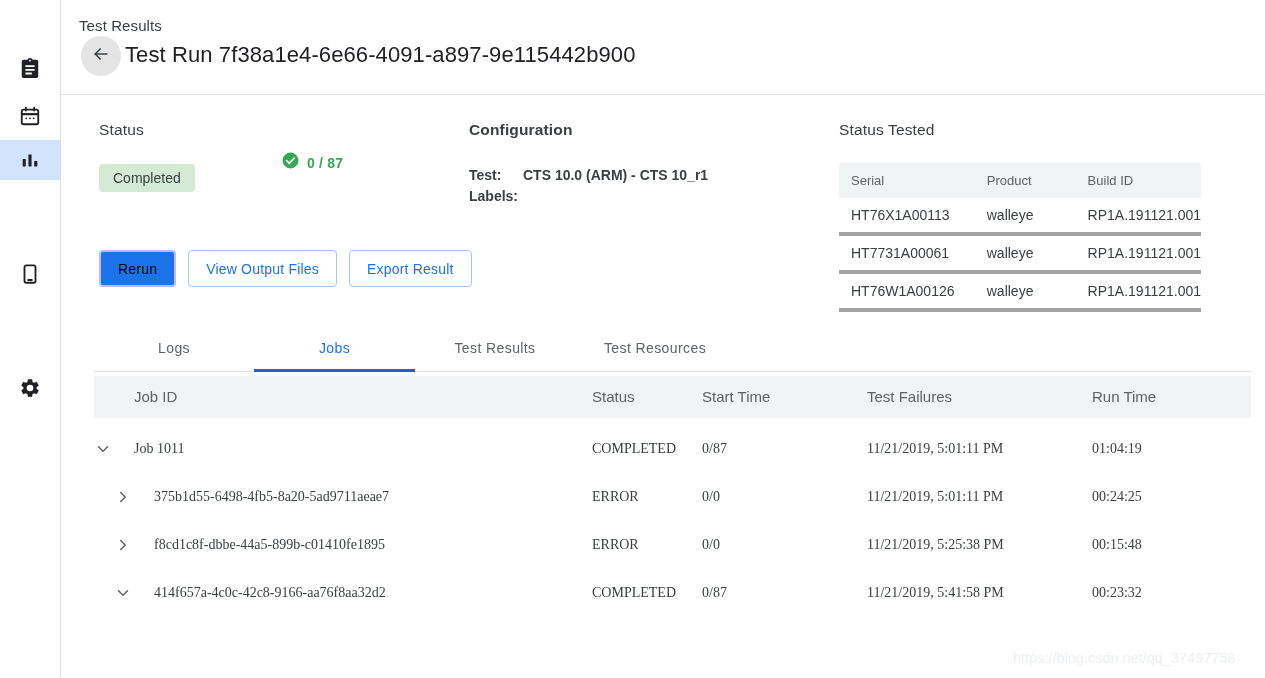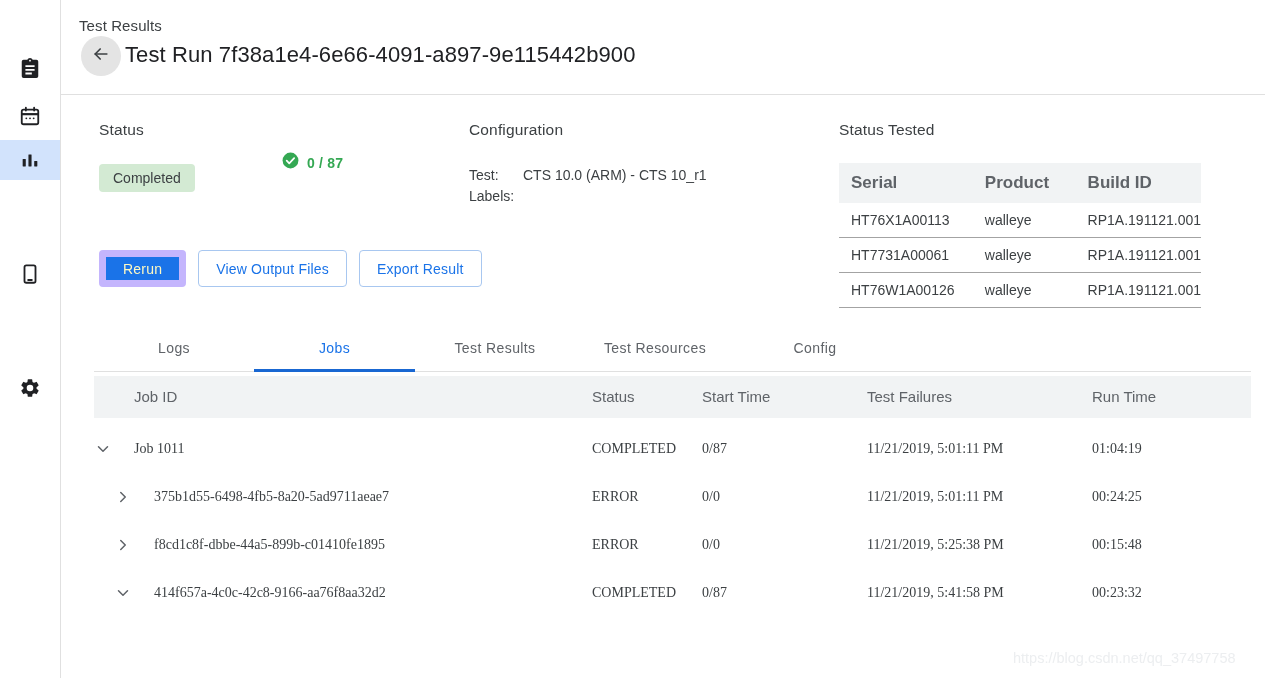--- a/index.html
+++ b/index.html
@@ -77,45 +77,45 @@
     position: absolute; left: 52px; top: 155px;
     display: flex; gap: 12px; align-items: center;
   }
   .btn {
     font-family: "Liberation Sans", sans-serif;
     font-size: 14px; letter-spacing: .2px;
     height: 37px; padding: 0 17px;
     border-radius: 4px; cursor: pointer;
     display: flex; align-items: center; justify-content: center;
   }
-  .btn-filled { background: #1a73e8; color: #fef9c3; border: 7px solid #c4b5fd; }
+  .btn-filled { background: #1a73e8; color: #000000; border: 2px solid #c4b5fd; }
   .btn-outline { background: #fff; color: #1a73e8; border: 1px solid #a8c7f0; }
 
   
-  #config-block { position: absolute; left: 422px; top: 26px; width: 400px; }
+  #config-block { position: absolute; left: 422px; top: 26px; width: 400px; font-weight: bold; }
   #config-rows { margin-top: 26px; font-size: 14px; color: #3c4043; line-height: 21px; }
   .cfg-row { display: flex; }
   .cfg-key { width: 54px; color: #3c4043; }
   .cfg-val { color: #3c4043; }
 
   
   #devices-block { position: absolute; left: 792px; top: 26px; width: 362px; }
   #devices-table {
     margin-top: 24px;
     width: 362px; border-collapse: collapse;
     font-size: 13.5px;
   }
   #devices-table thead th {
     background: #f1f3f4; color: #5f6368;
-    font-weight: bold; text-align: left;
-    padding: 10px 0 10px 12px; font-size: 17px;
+    font-weight: normal; text-align: left;
+    padding: 10px 0 10px 12px; font-size: 13px;
   }
   #devices-table tbody td {
     padding: 9px 0 9px 12px;
-    border-bottom: 1px solid #a3a3a3;
+    border-bottom: 4px solid #a3a3a3;
     color: #3c4043; font-size: 14px;
   }
   #devices-table .col-serial { width: 143px; }
   #devices-table .col-product { width: 116px; }
 
   
   #tabs {
     position: absolute; left: 47px; top: 229px;
     width: 1157px; height: 48px;
     border-bottom: 1px solid #e0e0e0;
@@ -290,21 +290,20 @@
           </tr>
         </tbody>
       </table>
     </div>
 
     <div id="tabs">
       <div class="tab" style="width:160px">Logs</div>
       <div class="tab active" style="width:161px">Jobs</div>
       <div class="tab" style="width:160px">Test Results</div>
       <div class="tab" style="width:160px">Test Resources</div>
-      <div class="tab" style="width:160px">Config</div>
     </div>
 
     <div id="jobs-head">
       <div class="jobs-grid">
         <div></div>
         <div>Job ID</div>
         <div>Status</div>
         <div>Start Time</div>
         <div>Test Failures</div>
         <div>Run Time</div>

